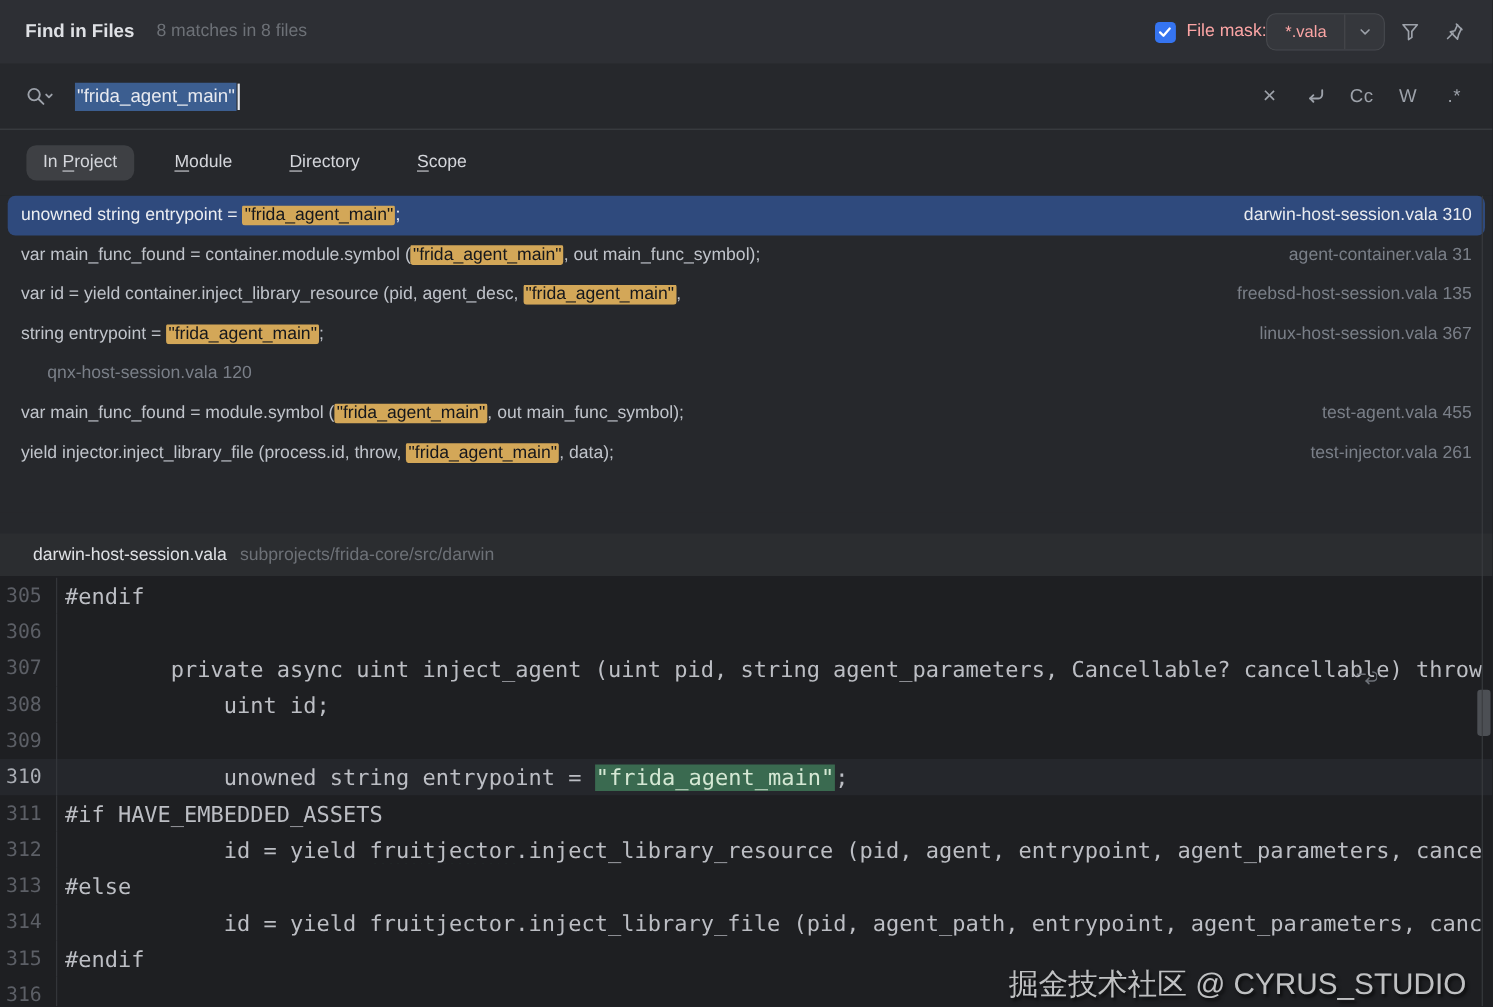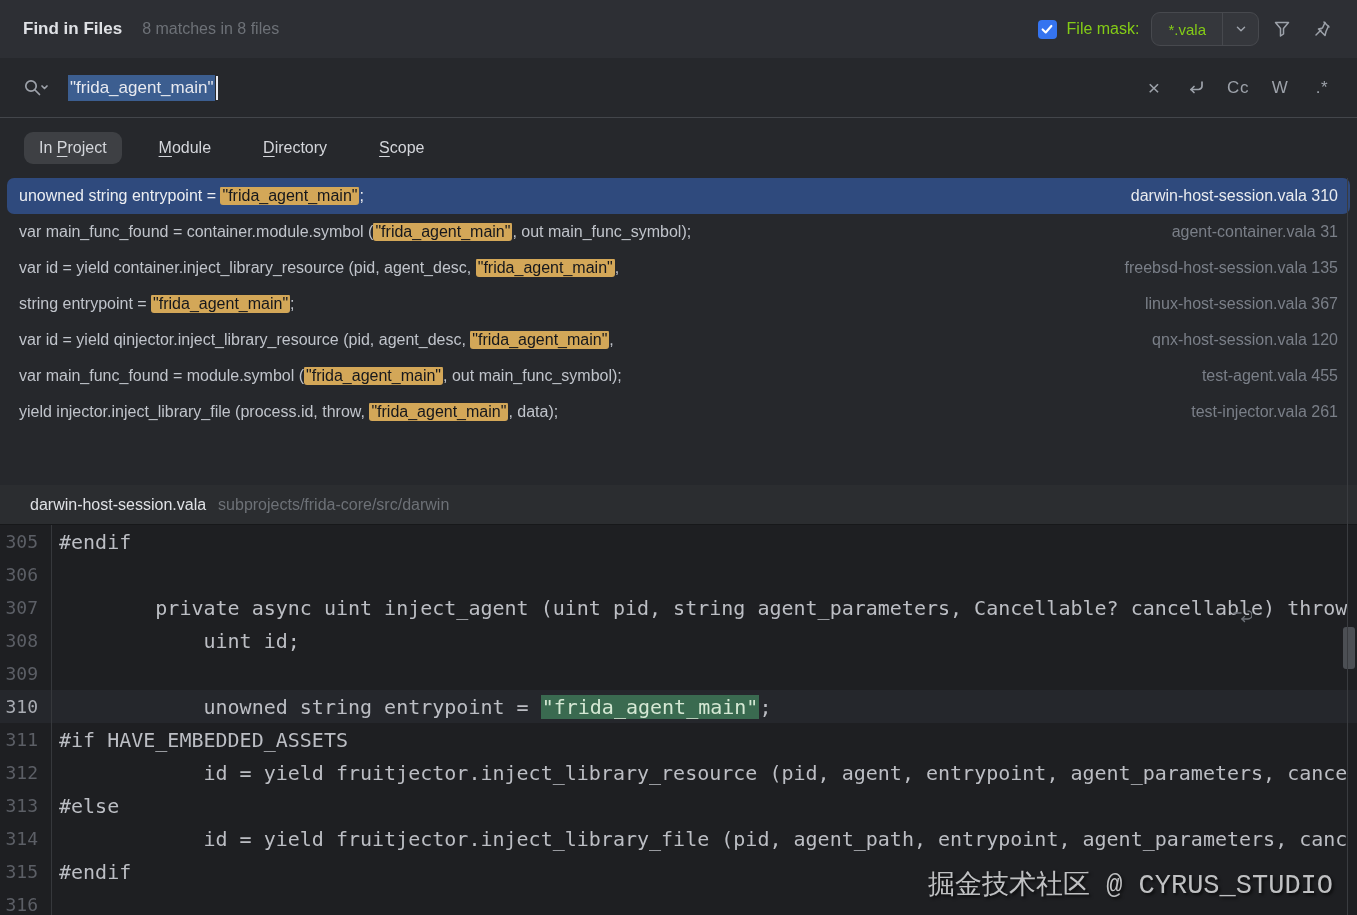--- a/index.html
+++ b/index.html
@@ -5,23 +5,23 @@
   * { box-sizing: border-box; margin: 0; padding: 0; }
   html,body { width:1357px; height:915px; overflow:hidden; background:#1e1f22; }
   body { font-family:"Liberation Sans", sans-serif; color:#ced0d6; }
   .app { position:relative; width:1357px; height:915px; background:#26282c; overflow:hidden; }
 
   
   .header { height:58px; background:#2d2f34; display:flex; align-items:center; padding:0 18px 0 23px; }
   .title { font-size:17px; font-weight:bold; color:#dfe1e5; }
   .summary { font-size:16px; color:#6d7177; margin-left:20px; flex:1; }
   .checkbox { width:19px; height:19px; border-radius:4px; background:var(--accent,#3574f0); display:flex; align-items:center; justify-content:center; margin-right:10px; flex:none; }
-  .fm-label { font-size:16px; color:#84cc16; margin-right:12px; }
+  .fm-label { font-size:16px; color:#fca5a5; }
   .combo { display:flex; align-items:stretch; background:#35373c; border:1px solid #47494e; border-radius:9px; overflow:hidden; height:34px; }
-  .combo-value { font-size:15px; color:#84cc16; padding:0 16px; display:flex; align-items:center; }
+  .combo-value { font-size:15px; color:#fca5a5; padding:0 16px; display:flex; align-items:center; }
   .combo-arrow { width:36px; display:flex; align-items:center; justify-content:center; border-left:1px solid #47494e; color:#9da2aa; }
   .icon-btn { width:34px; height:34px; display:flex; align-items:center; justify-content:center; color:#9da2aa; margin-left:6px; }
   svg { display:block; }
 
   
   .search-row { height:60px; display:flex; align-items:center; padding:0 18px 0 22px; border-bottom:1px solid #43464b; background:#26282c; }
   .search-icon-wrap { color:#9da2aa; margin-right:18px; display:flex; align-items:center; }
   .query-wrap { flex:1; display:flex; align-items:center; overflow:hidden; }
   .query { font-size:17px; color:#e8eaf0; background:#3c5e90; padding:3px 2px; white-space:pre; }
   .caret { width:2px; height:24px; background:#e8eaf0; margin-left:1px; }
@@ -58,21 +58,21 @@
   .code-line.current .gutter { color:#a9acb3; }
   .code-text { white-space:pre; padding-left:7px; color:#bcbec4; overflow:hidden; }
   .seg-match { background:var(--edmatch,#3a6a50); color:#d5e8d4; border-radius:2px; padding:2px 1px; }
   .seg-typo { text-decoration:underline wavy #4e9a6c 1px; text-underline-offset:5px; }
   .seg-hint { text-decoration:underline dotted #7f838a 1px; text-underline-offset:5px; }
 
   .inlay-hint { position:absolute; left:1232px; top:84px; color:#6f737a; }
   .scroll-thumb { position:absolute; right:2px; top:102px; width:12px; height:42px; background:#4c4f54; border-radius:3px; }
   .v-track { position:absolute; right:9px; top:178px; bottom:0; width:1px; background:#3a3c40; }
 
-  .watermark { position:absolute; right:24px; bottom:14px; font-size:27px; color:#bfc0c2; text-shadow:2px 2px 3px rgba(0,0,0,0.65); font-family:Liberation Mono, monospace; }
+  .watermark { position:absolute; right:24px; bottom:3px; font-size:27px; color:#bfc0c2; text-shadow:2px 2px 3px rgba(0,0,0,0.65); font-family:Liberation Sans, sans-serif; }
 </style>
 </head>
 <body>
 
 <div class="app">
 
   <div class="header">
     <span class="title">Find in Files</span>
     <span class="summary">8 matches in 8 files</span>
 
@@ -152,21 +152,20 @@
       </div>
       <div class="result-row">
         <span class="r-text"><span>var id = yield container.inject_library_resource (pid, agent_desc, </span><span class="r-match">"frida_agent_main"</span><span>,</span></span>
         <span class="r-file">freebsd-host-session.vala 135</span>
       </div>
       <div class="result-row">
         <span class="r-text"><span>string entrypoint = </span><span class="r-match">"frida_agent_main"</span><span>;</span></span>
         <span class="r-file">linux-host-session.vala 367</span>
       </div>
       <div class="result-row">
-        <span class="r-text"><span>var id = yield qinjector.inject_library_resource (pid, agent_desc, </span><span class="r-match">"frida_agent_main"</span><span>,</span></span>
         <span class="r-file">qnx-host-session.vala 120</span>
       </div>
       <div class="result-row">
         <span class="r-text"><span>var main_func_found = module.symbol (</span><span class="r-match">"frida_agent_main"</span><span>, out main_func_symbol);</span></span>
         <span class="r-file">test-agent.vala 455</span>
       </div>
       <div class="result-row">
         <span class="r-text"><span>yield injector.inject_library_file (process.id, throw, </span><span class="r-match">"frida_agent_main"</span><span>, data);</span></span>
         <span class="r-file">test-injector.vala 261</span>
       </div>

